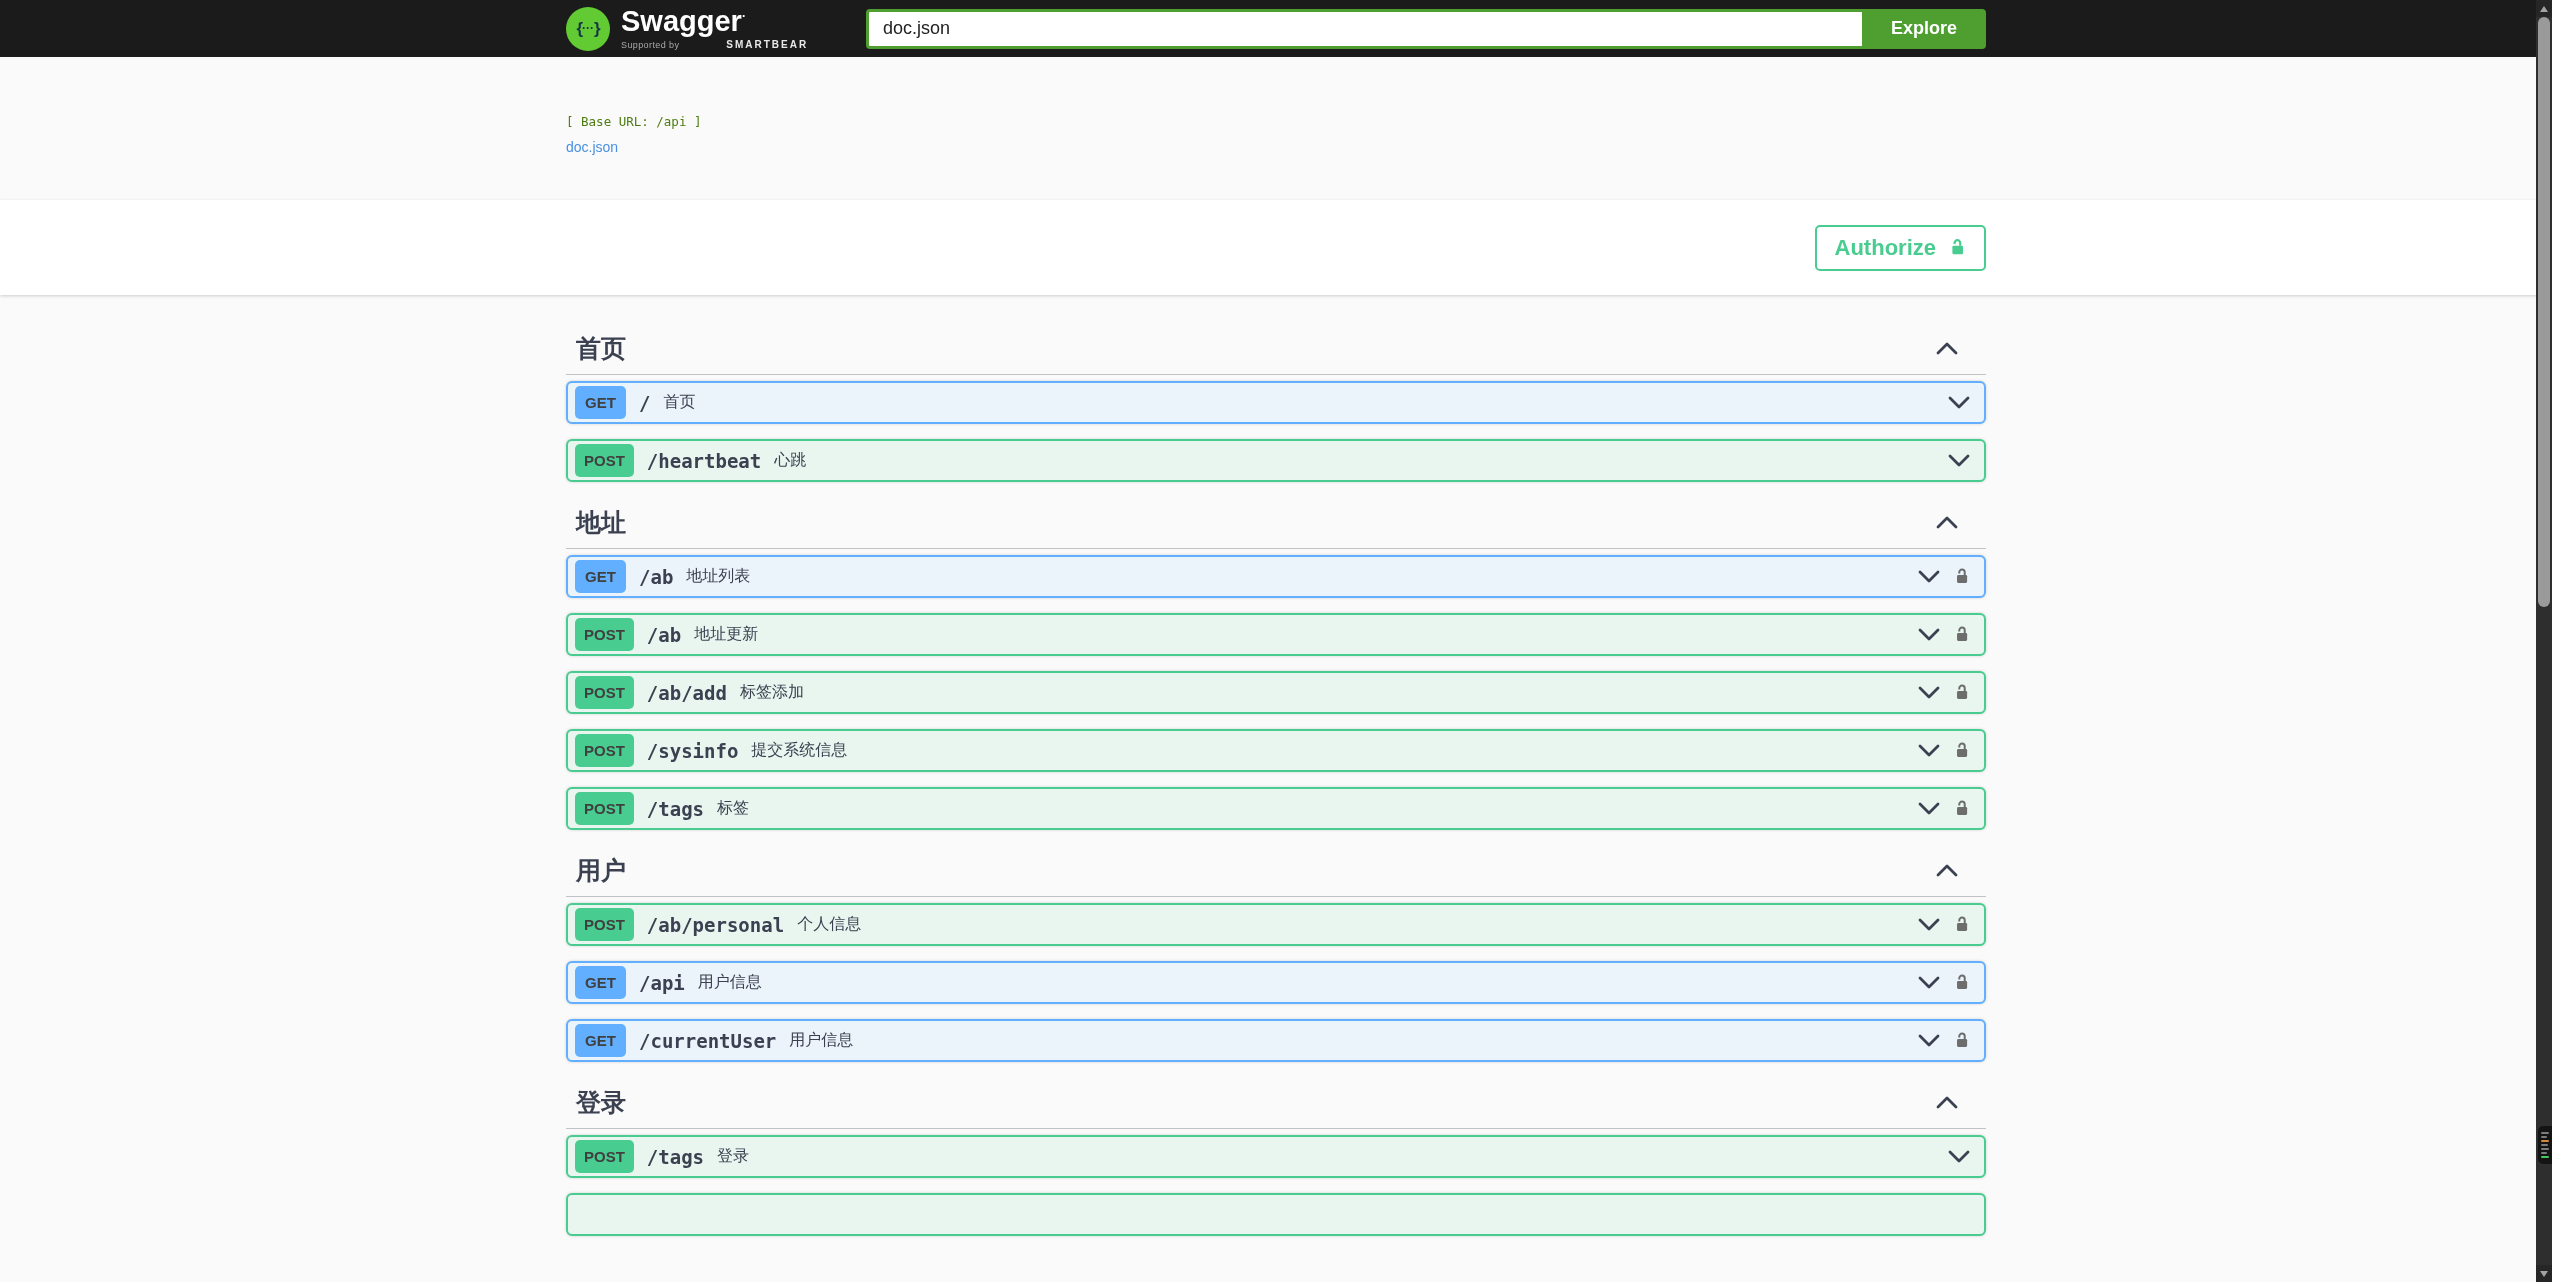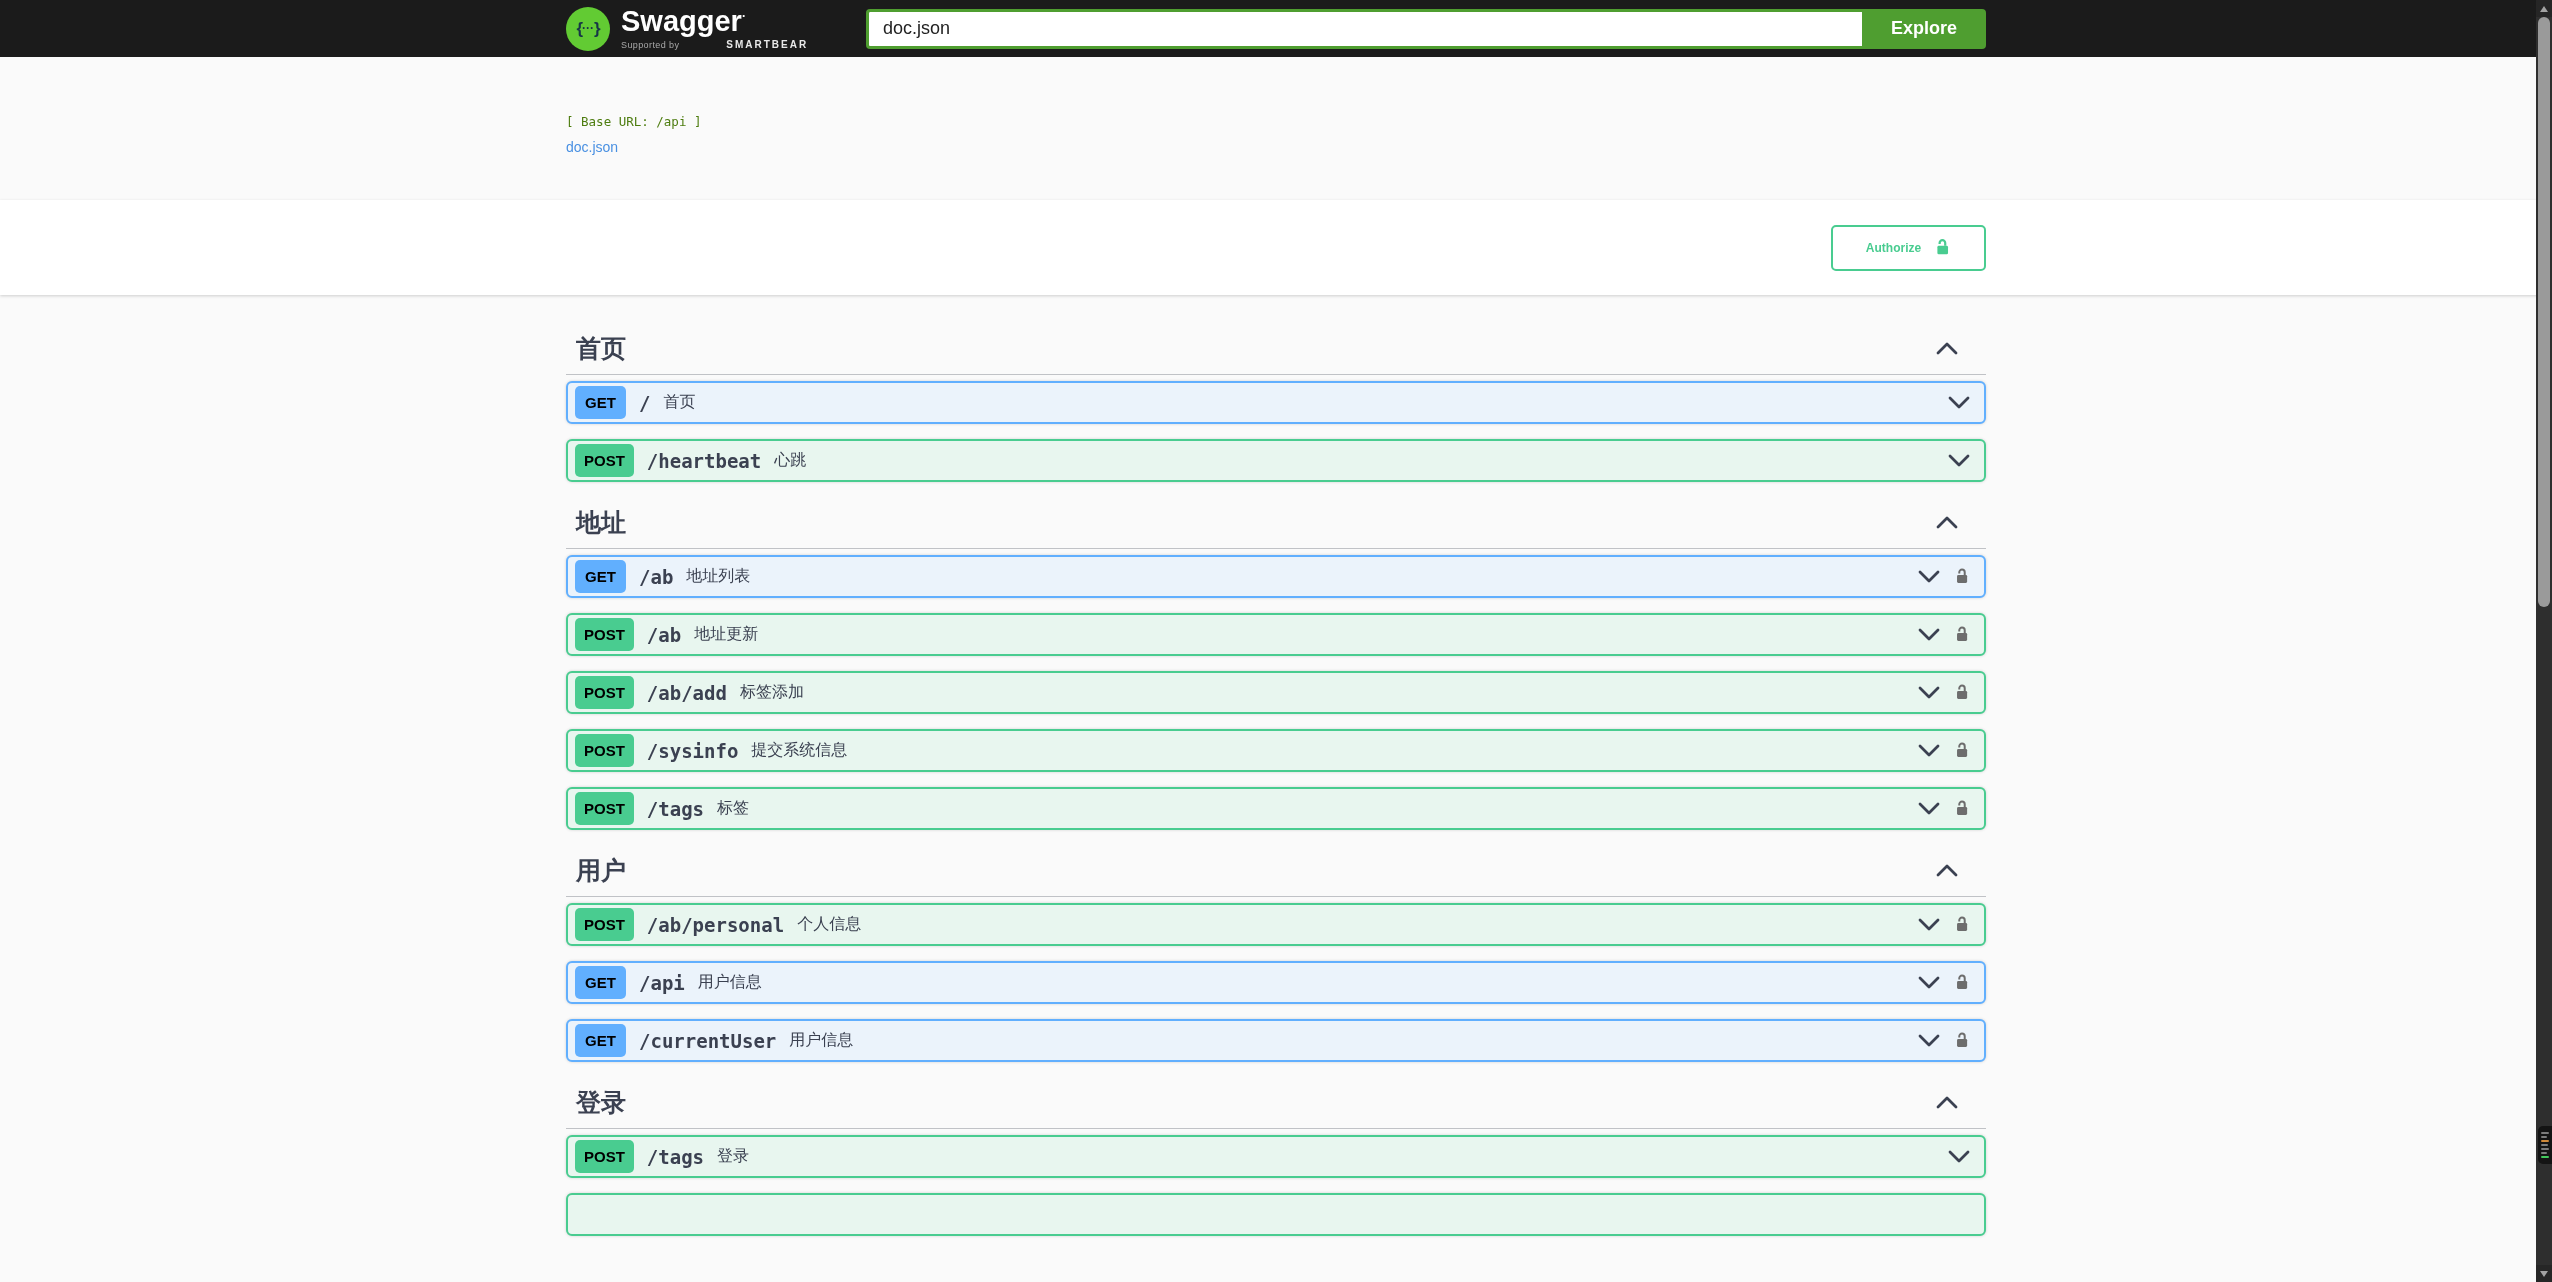--- a/index.html
+++ b/index.html
@@ -37,37 +37,37 @@
   .base-url { font-family: "DejaVu Sans Mono", monospace; font-size: 12.5px; color: #4d7c0f; margin-top: 7px; }
   .spec-link { display: inline-block; color: #4990e2; font-size: 14px; text-decoration: none; margin-top: 10px; cursor: pointer; }
   .api-desc { font-size: 14px; color: #3b4151; margin-top: 25px; }
 
   
   .scheme { background: #ffffff; height: 95px; box-shadow: 0 1px 3px rgba(0,0,0,.18); }
   .scheme-inner { display: flex; align-items: center; justify-content: flex-end; height: 100%; }
   .authorize-button { display: flex; align-items: center; justify-content: center; gap: 13px;
                       min-width: 155px; height: 46px; padding: 0 18px; background: #fff;
                       border: 2.5px solid #49cc90; border-radius: 5px; color: #49cc90;
-                      font-size: 12px; font-weight: 700; font-family: "Liberation Sans", sans-serif; cursor: pointer; }
+                      font-size: 22px; font-weight: 700; font-family: "Liberation Sans", sans-serif; cursor: pointer; }
 
   
   main { padding-top: 28px; }
   .section { margin-top: 8px; }
   .section:first-child { margin-top: 0; }
   .opblock-tag { display: flex; align-items: center; justify-content: space-between;
                  padding: 9px 28px 9px 10px; border-bottom: 1px solid rgba(59,65,81,.3);
                  margin-bottom: 6px; cursor: pointer; }
   .tag-title { font-size: 25px; font-weight: 700; color: #3b4151; }
   .opblock { display: flex; align-items: center; height: 43px; margin-bottom: 15px;
              border: 2px solid; border-radius: 6px; padding: 0 14px 0 7px;
              box-shadow: 0 0 3px rgba(0,0,0,.17); cursor: pointer; }
   .opblock.get  { border-color: #61affe; background: #ebf3fb; }
   .opblock.post { border-color: #49cc90; background: #e8f6ef; }
   .method { min-width: 51px; height: 33px; line-height: 33px; padding: 0 9px; text-align: center;
-            border-radius: 5px; color: #000000; font-size: 15px; font-weight: 700; }
+            border-radius: 5px; color: #404040; font-size: 15px; font-weight: 700; }
   .opblock.get  .method { background: #61affe; }
   .opblock.post .method { background: #49cc90; }
   .path { margin-left: 13px; font-family: "DejaVu Sans Mono", monospace; font-size: 19px;
           font-weight: 700; color: #3b4151; }
   .summary { margin-left: 13px; font-size: 16px; color: #3b4151; }
   .row-right { margin-left: auto; display: flex; align-items: center; gap: 14px; }
   .chev, .lock { display: flex; align-items: center; cursor: pointer; }
 
   
   .scrollbar { position: fixed; top: 0; right: 0; width: 16px; height: 1282px; background: #2e2e2e; }

